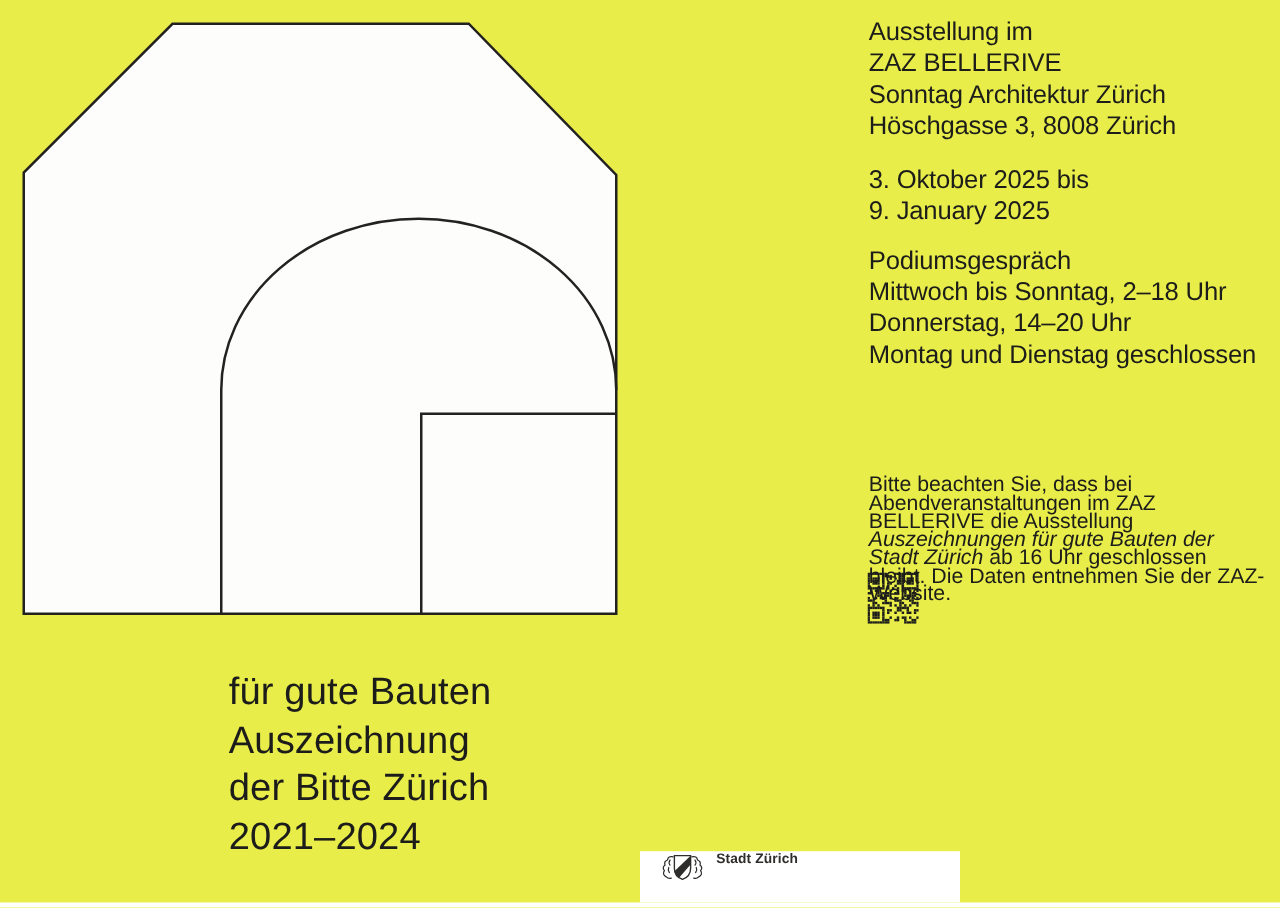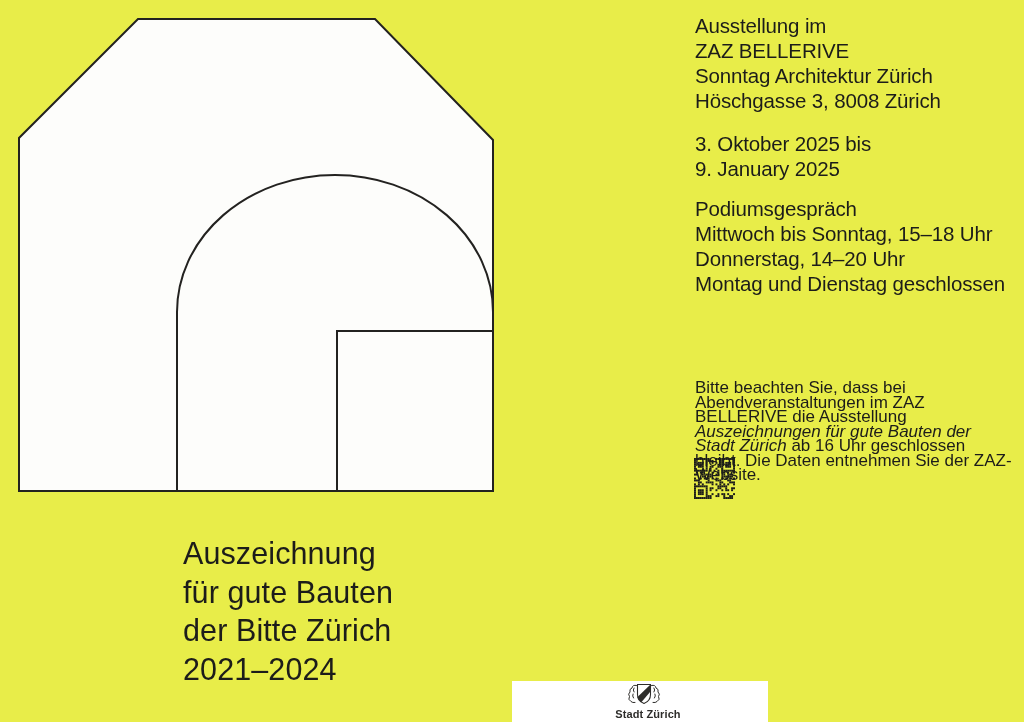--- a/index.html
+++ b/index.html
@@ -40,21 +40,21 @@
   .qr svg{display:block;}
 
   .poster-title{
     position:absolute;left:183px;top:534px;
     font-size:30.5px;line-height:38.6px;font-weight:400;
     letter-spacing:0.1px;color:var(--ink);
   }
 
   .footer-box{
     position:absolute;left:512px;top:681px;width:256px;height:45px;
-    background:#ffffff;display:flex;align-items:center;padding-left:16px;flex-direction:column;
+    background:#ffffff;display:flex;align-items:flex-start;padding-left:16px;
   }
   .crest{flex:0 0 auto;margin-right:9px;}
   .footer-label{font-size:11px;font-weight:700;color:#2e2d2b;letter-spacing:0.1px;}
 </style>
 </head>
 <body>
 
 <div class="poster">
 
   <svg class="house-svg" width="512" height="500" viewBox="0 0 512 500" aria-hidden="true">
@@ -70,21 +70,21 @@
     <div>Höschgasse 3, 8008 Zürich</div>
   </section>
 
   <section class="info-block block-dates">
     <div>3. Oktober 2025 bis</div>
     <div>9. January 2025</div>
   </section>
 
   <section class="info-block block-hours">
     <div>Podiumsgespräch</div>
-    <div>Mittwoch bis Sonntag, 15–18 Uhr</div>
+    <div>Mittwoch bis Sonntag, 2–18 Uhr</div>
     <div>Donnerstag, 14–20 Uhr</div>
     <div>Montag und Dienstag geschlossen</div>
   </section>
 
 
   <p class="notice"><span>Bitte beachten Sie, dass bei Abendveranstaltungen im ZAZ BELLERIVE die Ausstellung </span><span class="it">Auszeichnungen für gute Bauten der Stadt Zürich</span><span> ab 16 Uhr geschlossen bleibt. Die Daten entnehmen Sie der ZAZ-Website.</span></p>
 
   <div class="qr">
     <svg id="qr-svg" width="41" height="41" viewBox="0 0 42 42" fill="#1c1c1a" aria-hidden="true">
         <rect x="0" y="0" width="2" height="2"></rect>
@@ -312,22 +312,22 @@
         <rect x="16" y="40" width="2" height="2"></rect>
         <rect x="30" y="40" width="2" height="2"></rect>
         <rect x="32" y="40" width="2" height="2"></rect>
         <rect x="34" y="40" width="2" height="2"></rect>
         <rect x="36" y="40" width="2" height="2"></rect>
         <rect x="38" y="40" width="2" height="2"></rect>
       </svg>
   </div>
 
   <h1 class="poster-title">
+    <div>für gute Bauten</div>
     <div>Auszeichnung</div>
-    <div>für gute Bauten</div>
     <div>der Bitte Zürich</div>
     <div>2021–2024</div>
   </h1>
 
   <div class="footer-box">
     <svg class="crest" width="36" height="27" viewBox="0 0 36 27" aria-hidden="true">
       <g stroke="#2e2d2b" fill="none" stroke-width="1" stroke-linecap="round">
 
         <path d="M10.5 4.5 q-4 -1 -4.5 2.5 q-3 1 -2 4 q-2.5 2 -0.5 4.5 q-2 3 1.5 5 q1.5 1.5 4 1"></path>
         <path d="M8 7 q-1.5 2 0 4 M7 13 q-1 2 0.5 4"></path>

